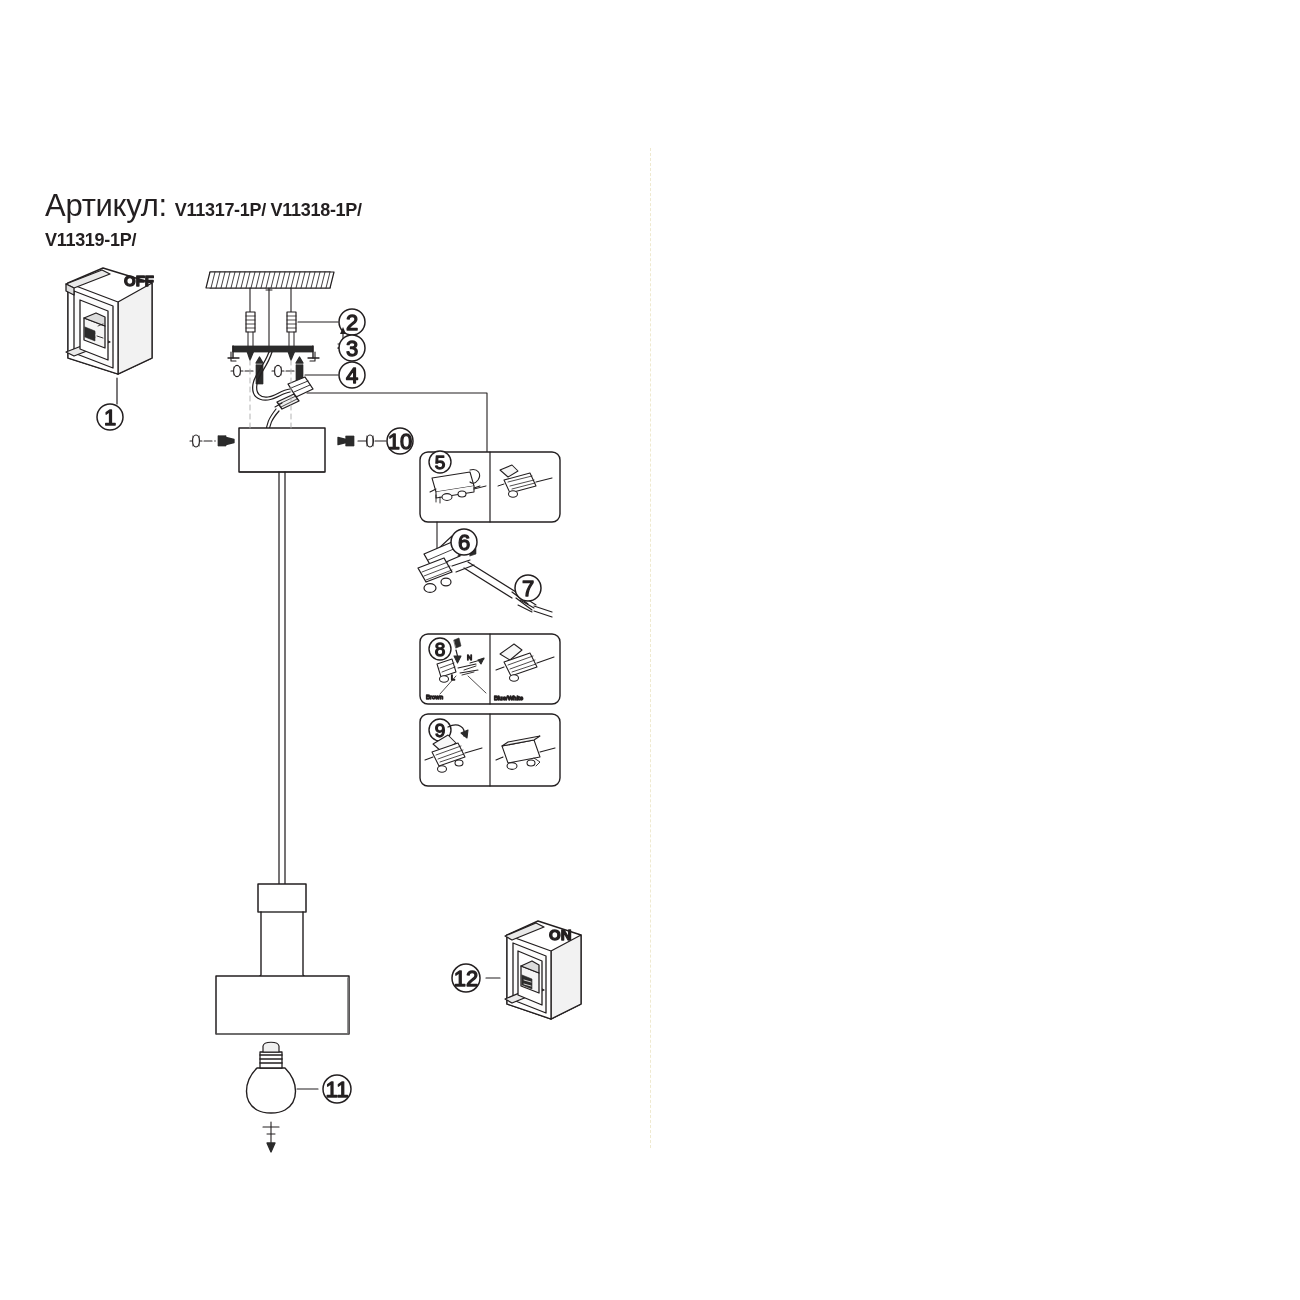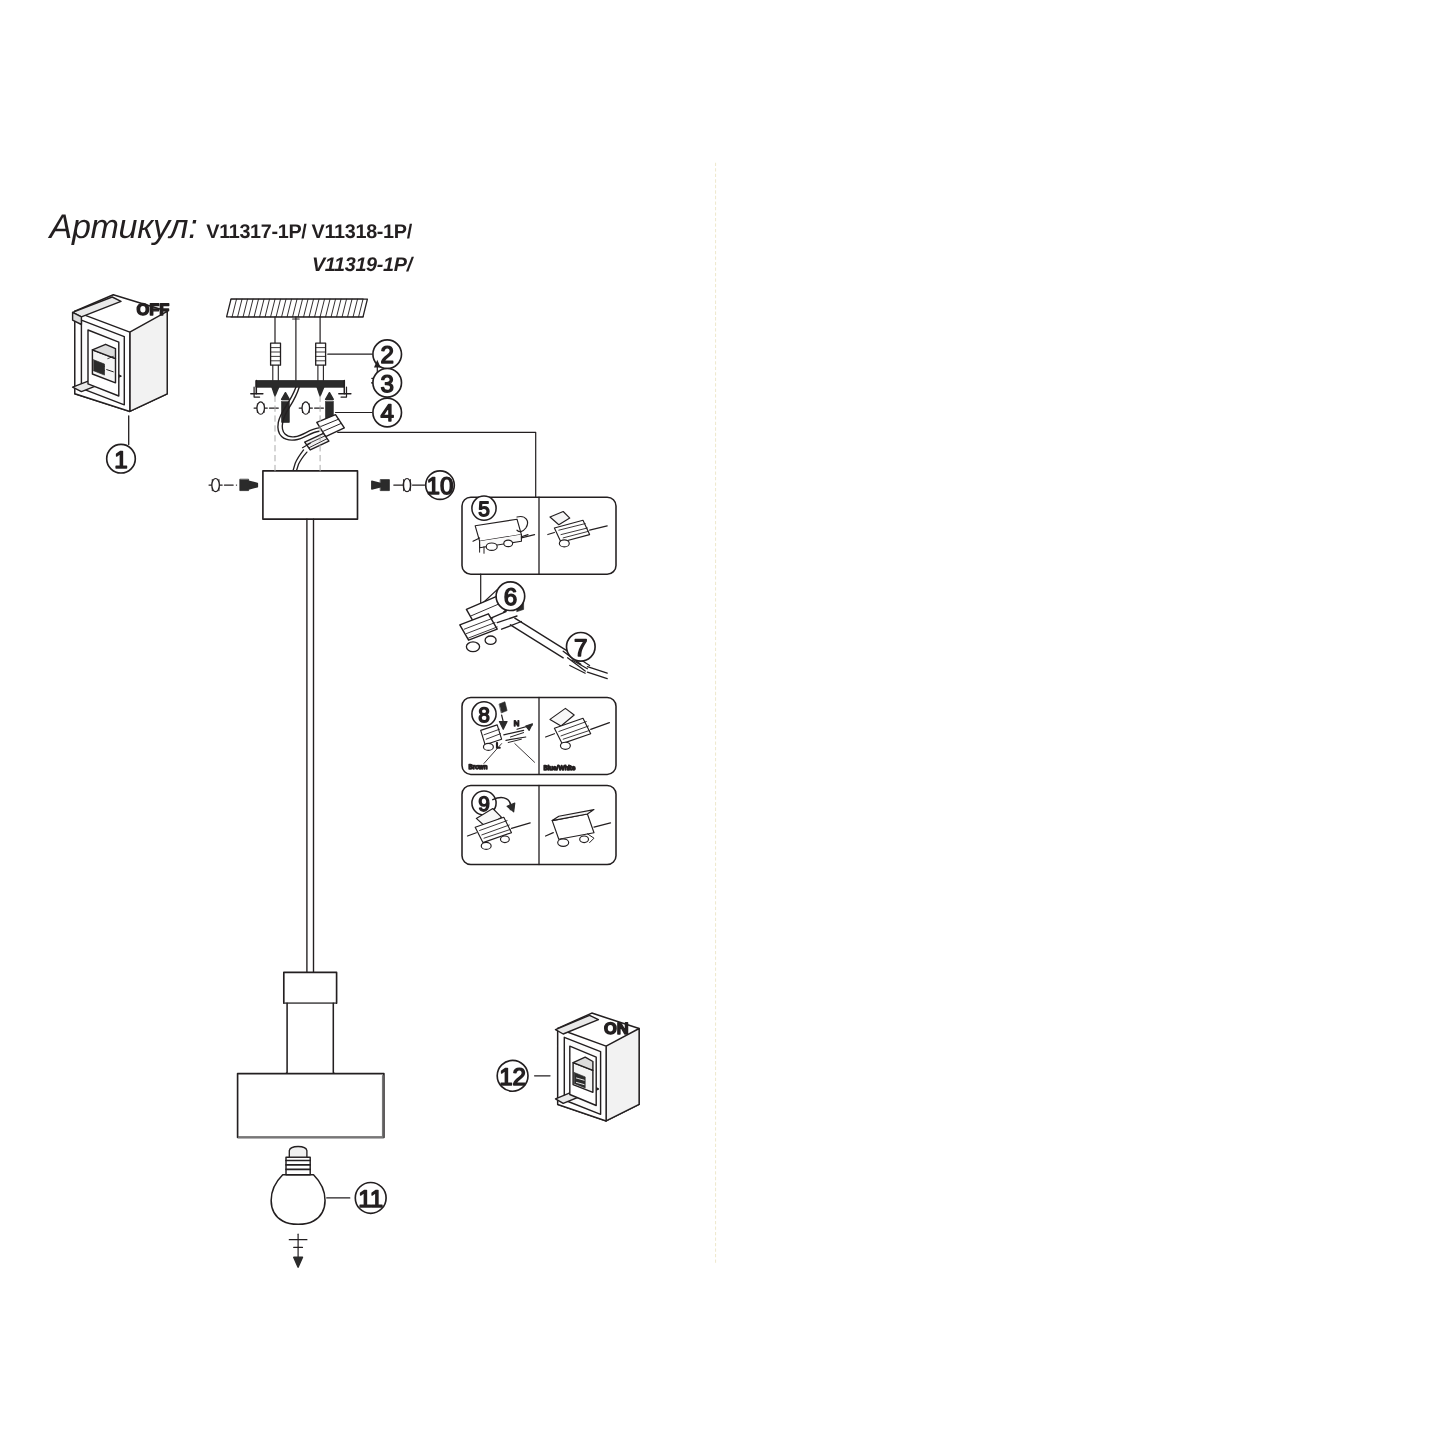--- a/index.html
+++ b/index.html
@@ -15,24 +15,24 @@
   #panel-left{left:0;width:650px;}
   #panel-right{left:650px;width:650px;}
 
   .title{
     position:absolute;
     font-size:30px;
     color:#231f20;
     letter-spacing:-0.3px;
     white-space:nowrap;
   }
-  .title .lbl{font-weight:400;font-size:31px;font-style:italic;}
+  .title .lbl{font-weight:400;font-size:31px;}
   .title .codes{font-weight:bold;font-size:18px;}
   #title-left{left:45px;top:188px;}
-  .title .line2{display:block;text-align:right;margin-top:6px;font-style:italic;}
+  .title .line2{display:block;margin-top:6px;}
 
   .divider{
     position:absolute;left:650px;top:148px;width:0;height:1000px;
     border-left:1.6px dashed #efe9cf;
   }
 
   svg{position:absolute;left:0;top:0;overflow:visible;}
   .callout-text{
     font-family:"Liberation Sans", sans-serif;
     font-size:22px;fill:#231f20;text-anchor:middle;

